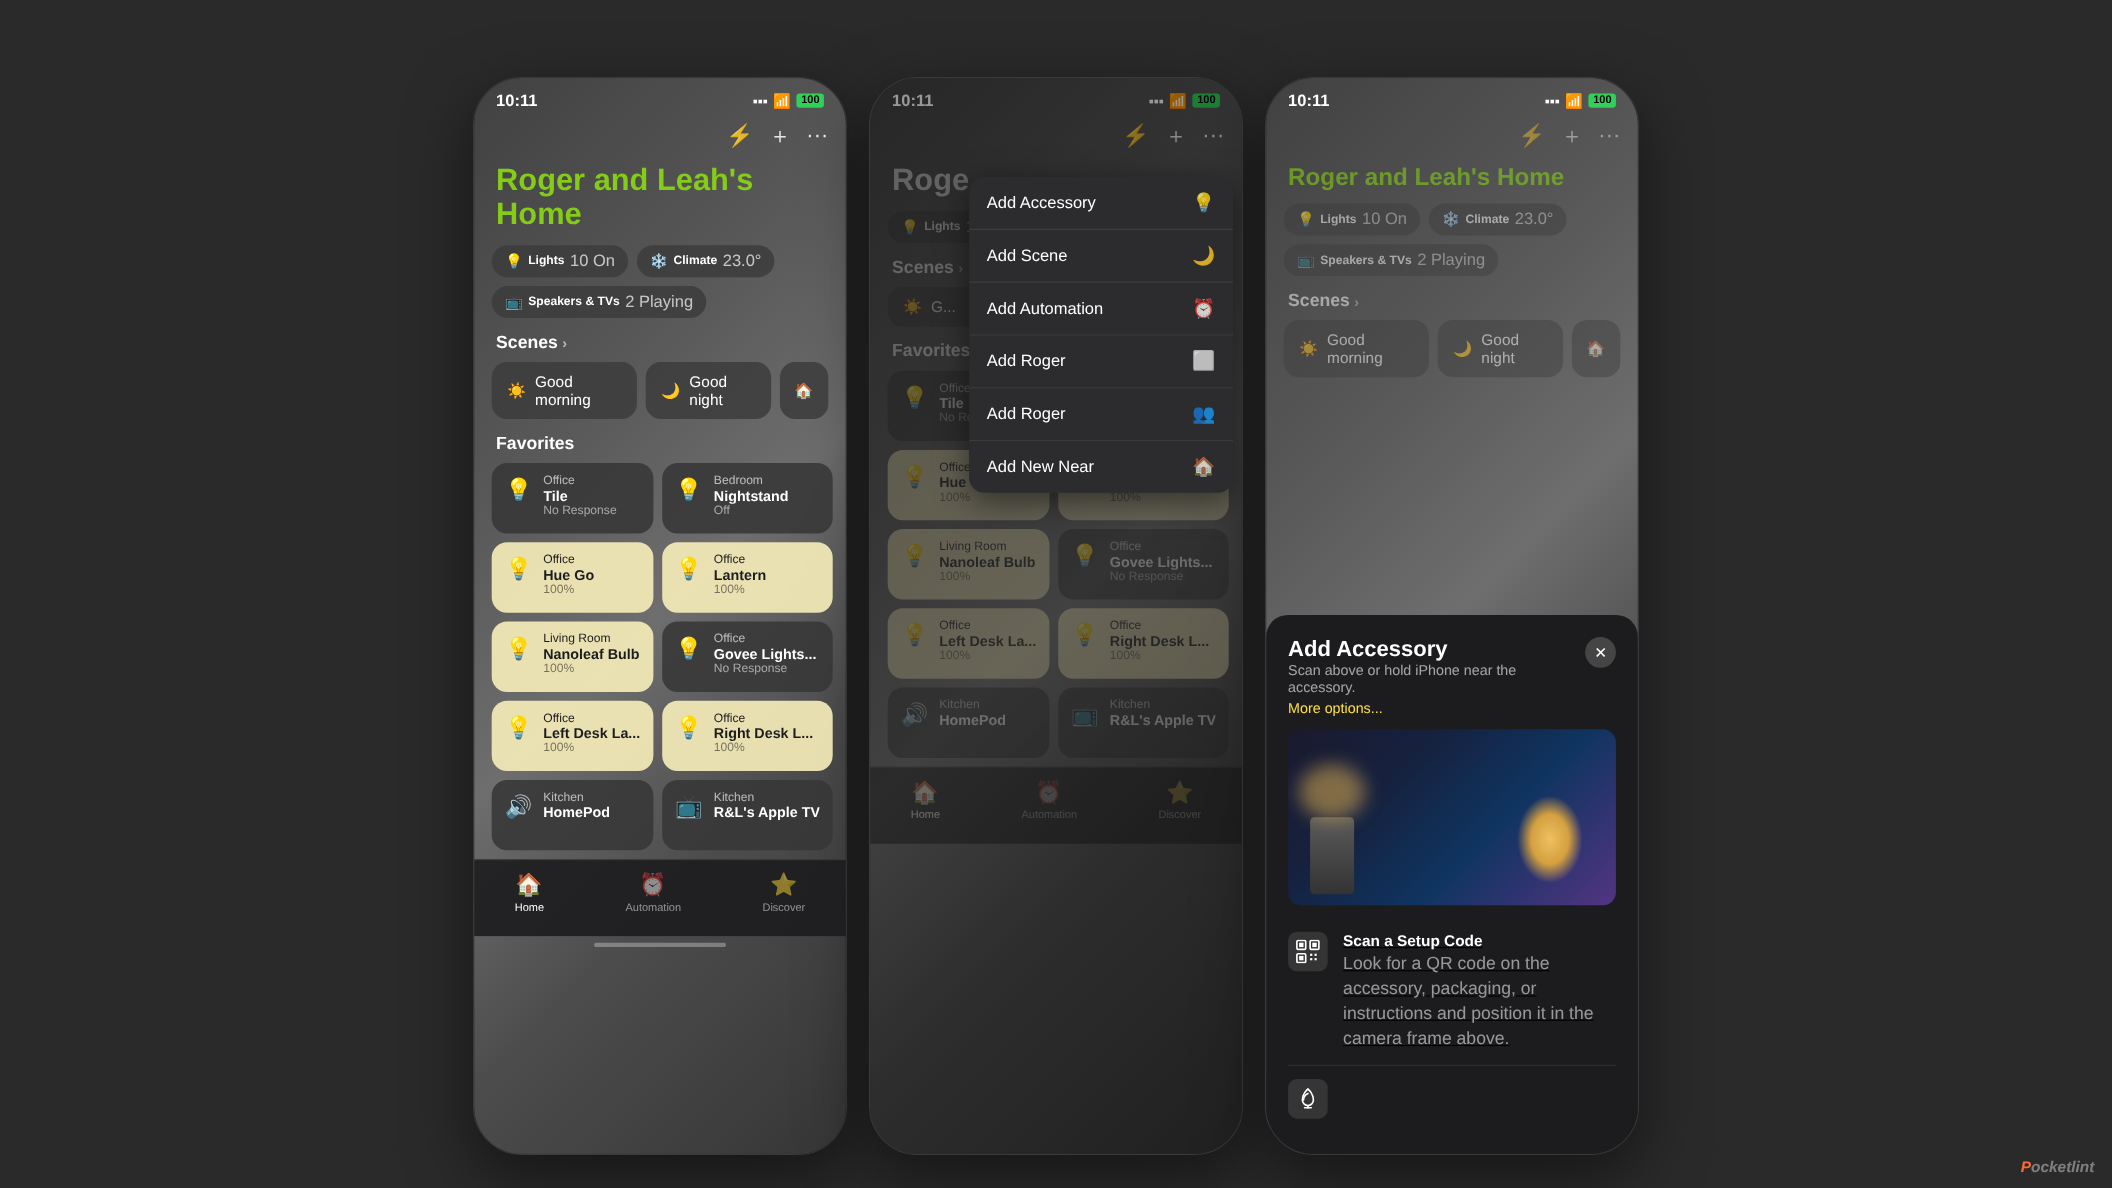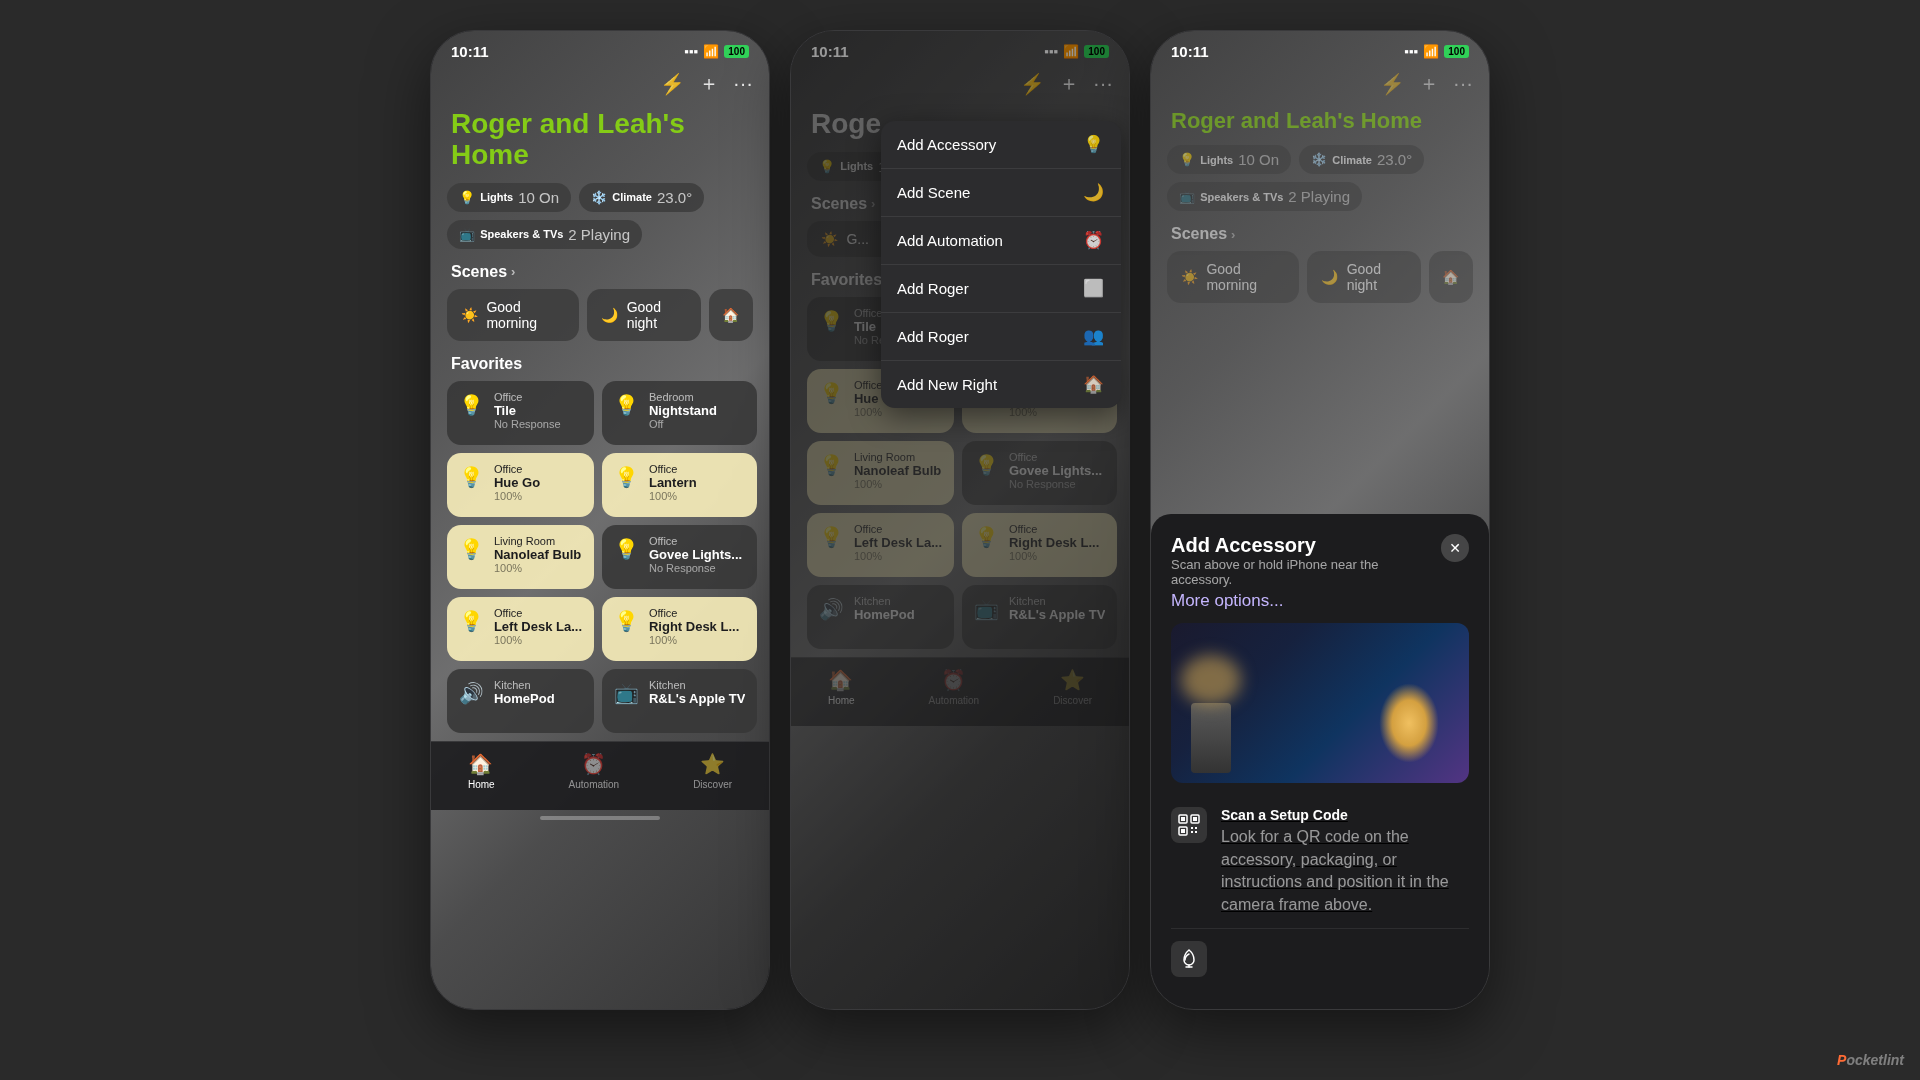--- a/index.html
+++ b/index.html
@@ -10,21 +10,21 @@
       display: flex;
       align-items: center;
       justify-content: center;
       font-family: -apple-system, BlinkMacSystemFont, 'SF Pro Display', 'Helvetica Neue', sans-serif;
       overflow: hidden;
     }
 
     .screenshots-container {
       display: flex;
       gap: 0;
-      align-items: flex-start;
+      align-items: flex-end;
       justify-content: center;
       width: 100%;
       height: 100%;
       background: #2a2a2a;
       padding: 30px;
     }
 
     
     .phone-frame {
       width: 340px;
@@ -287,22 +287,22 @@
       font-size: 20px;
       font-weight: 700;
       color: white;
     }
     .modal-subtitle {
       font-size: 13px;
       color: rgba(255,255,255,0.6);
       margin-bottom: 4px;
     }
     .modal-link {
-      font-size: 17px;
-      color: #c4b5fd;
+      font-size: 13px;
+      color: #fde047;
     }
     .modal-close {
       background: rgba(80,80,80,0.8);
       border-radius: 50%;
       width: 28px;
       height: 28px;
       display: flex;
       align-items: center;
       justify-content: center;
       color: white;
@@ -712,21 +712,21 @@
         </div>
         <div class="dropdown-item">
           <span>Add Roger</span>
           <span class="dropdown-item-icon">⬜</span>
         </div>
         <div class="dropdown-item">
           <span>Add Roger</span>
           <span class="dropdown-item-icon">👥</span>
         </div>
         <div class="dropdown-item">
-          <span>Add New Right</span>
+          <span>Add New Near</span>
           <span class="dropdown-item-icon">🏠</span>
         </div>
       </div>
     </div>
   </div>
 
   <div class="phone-frame">
     <div class="phone-screen">
       <div class="bg-overlay"></div>
       <div class="screen-content">

